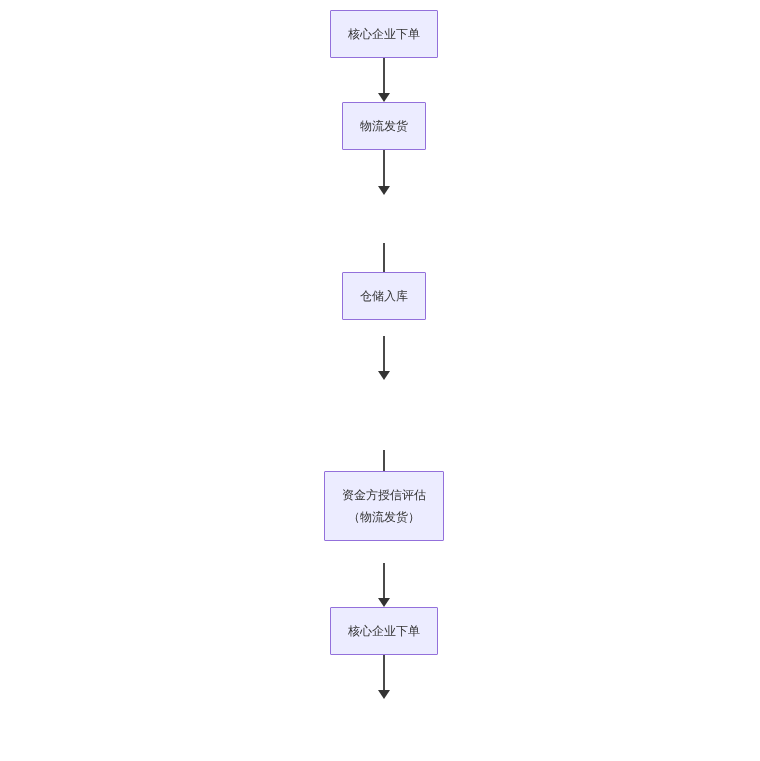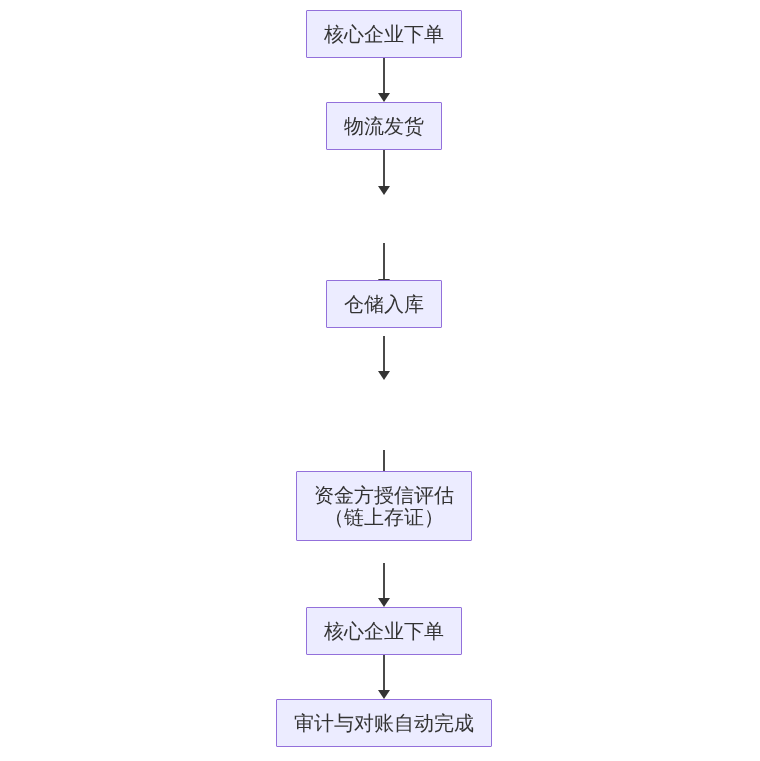--- a/index.html
+++ b/index.html
@@ -17,21 +17,21 @@
   }
   .node {
     position: absolute;
     left: 384px;
     transform: translateX(-50%);
     box-sizing: border-box;
     background: #ECECFF;
     border: 1px solid #9370DB;
     border-radius: 1px;
     color: #333333;
-    font-size: 20px;
+    font-size: 12px;
     line-height: 22px;
     padding: 12px 17px;
     text-align: center;
     white-space: nowrap;
   }
   .node .line {
     display: block;
   }
   .arrow {
     position: absolute;
@@ -79,51 +79,48 @@
     <span class="shaft"></span>
     <span class="head"></span>
   </div>
 
 
   <div class="arrow" style="top:243px; height:45px">
     <span class="shaft"></span>
     <span class="head"></span>
   </div>
 
-  <div class="node" style="top:280px">
+  <div class="node" style="top:272px">
     <span class="line">仓储入库</span>
   </div>
 
   <div class="arrow" style="top:336px; height:44px">
     <span class="shaft"></span>
     <span class="head"></span>
   </div>
 
 
   <div class="arrow" style="top:450px; height:43px">
     <span class="shaft"></span>
     <span class="head"></span>
   </div>
 
   <div class="node" style="top:471px">
     <span class="line">资金方授信评估</span>
-    <span class="line">（链上存证）</span>
+    <span class="line">（物流发货）</span>
   </div>
 
   <div class="arrow" style="top:563px; height:44px">
     <span class="shaft"></span>
     <span class="head"></span>
   </div>
 
   <div class="node" style="top:607px">
     <span class="line">核心企业下单</span>
   </div>
 
   <div class="arrow" style="top:655px; height:44px">
     <span class="shaft"></span>
     <span class="head"></span>
   </div>
 
-  <div class="node" style="top:699px">
-    <span class="line">审计与对账自动完成</span>
-  </div>
 
 </div>
 
 </body></html>

